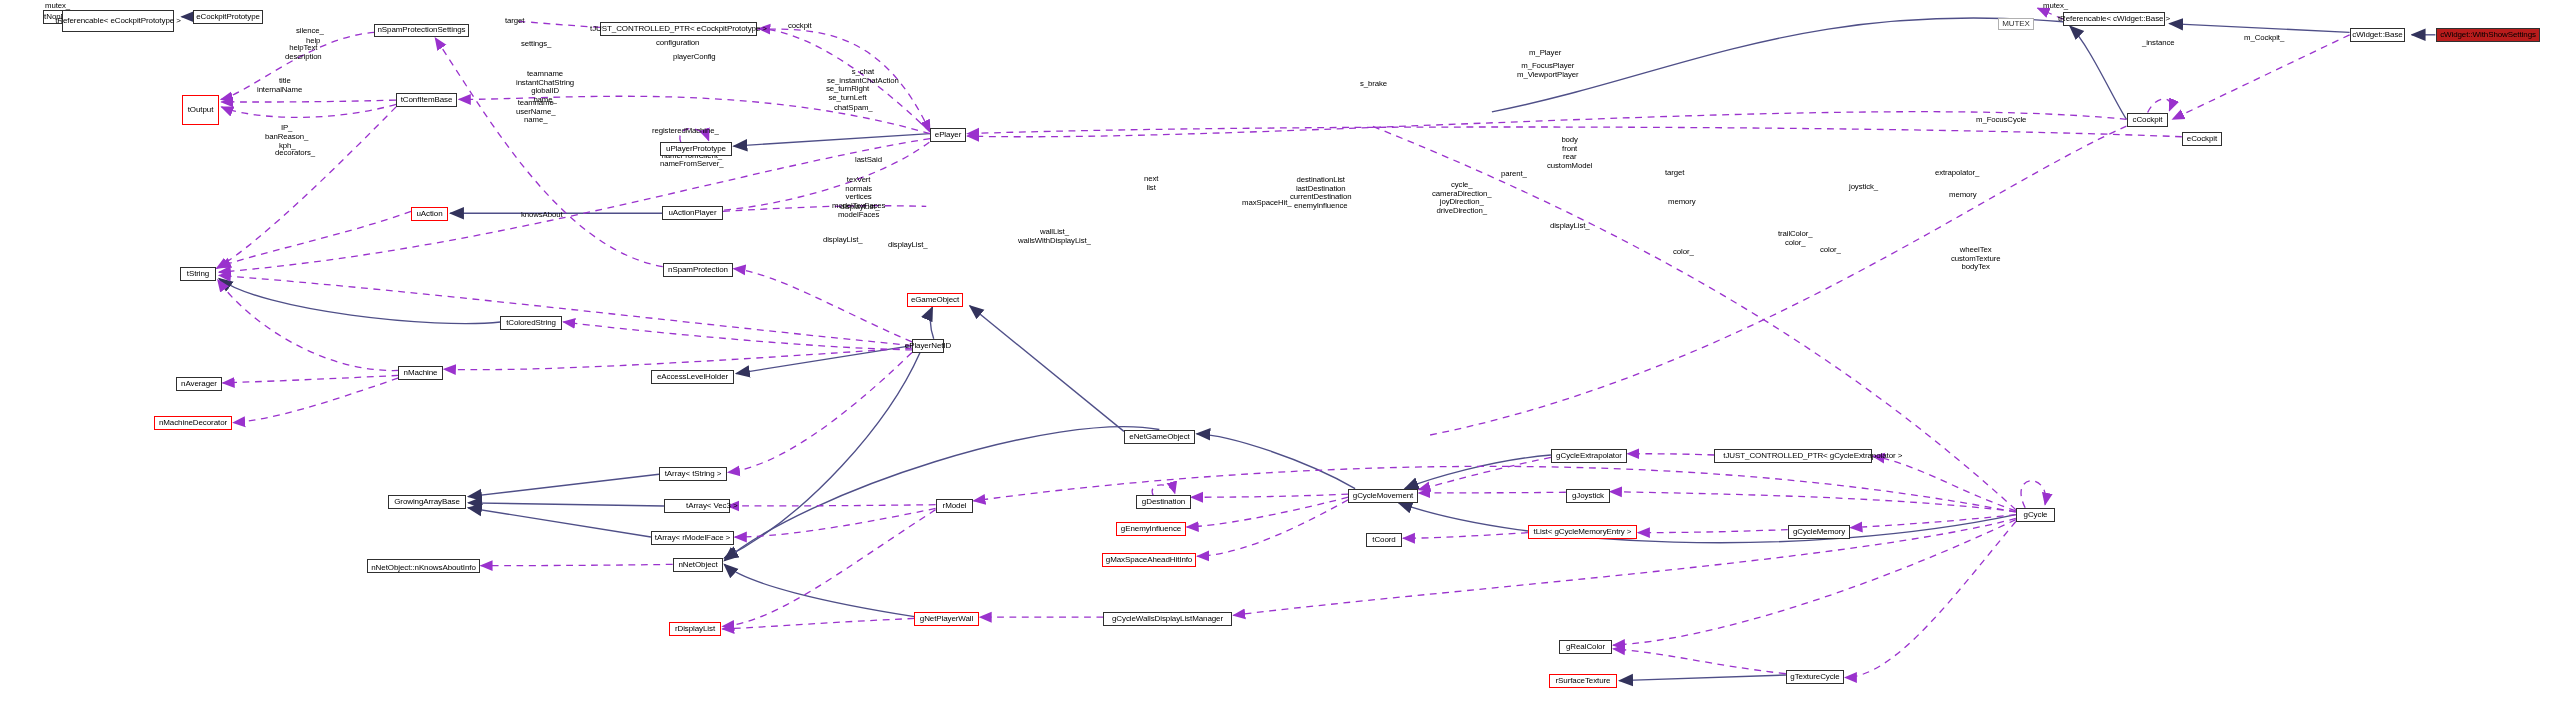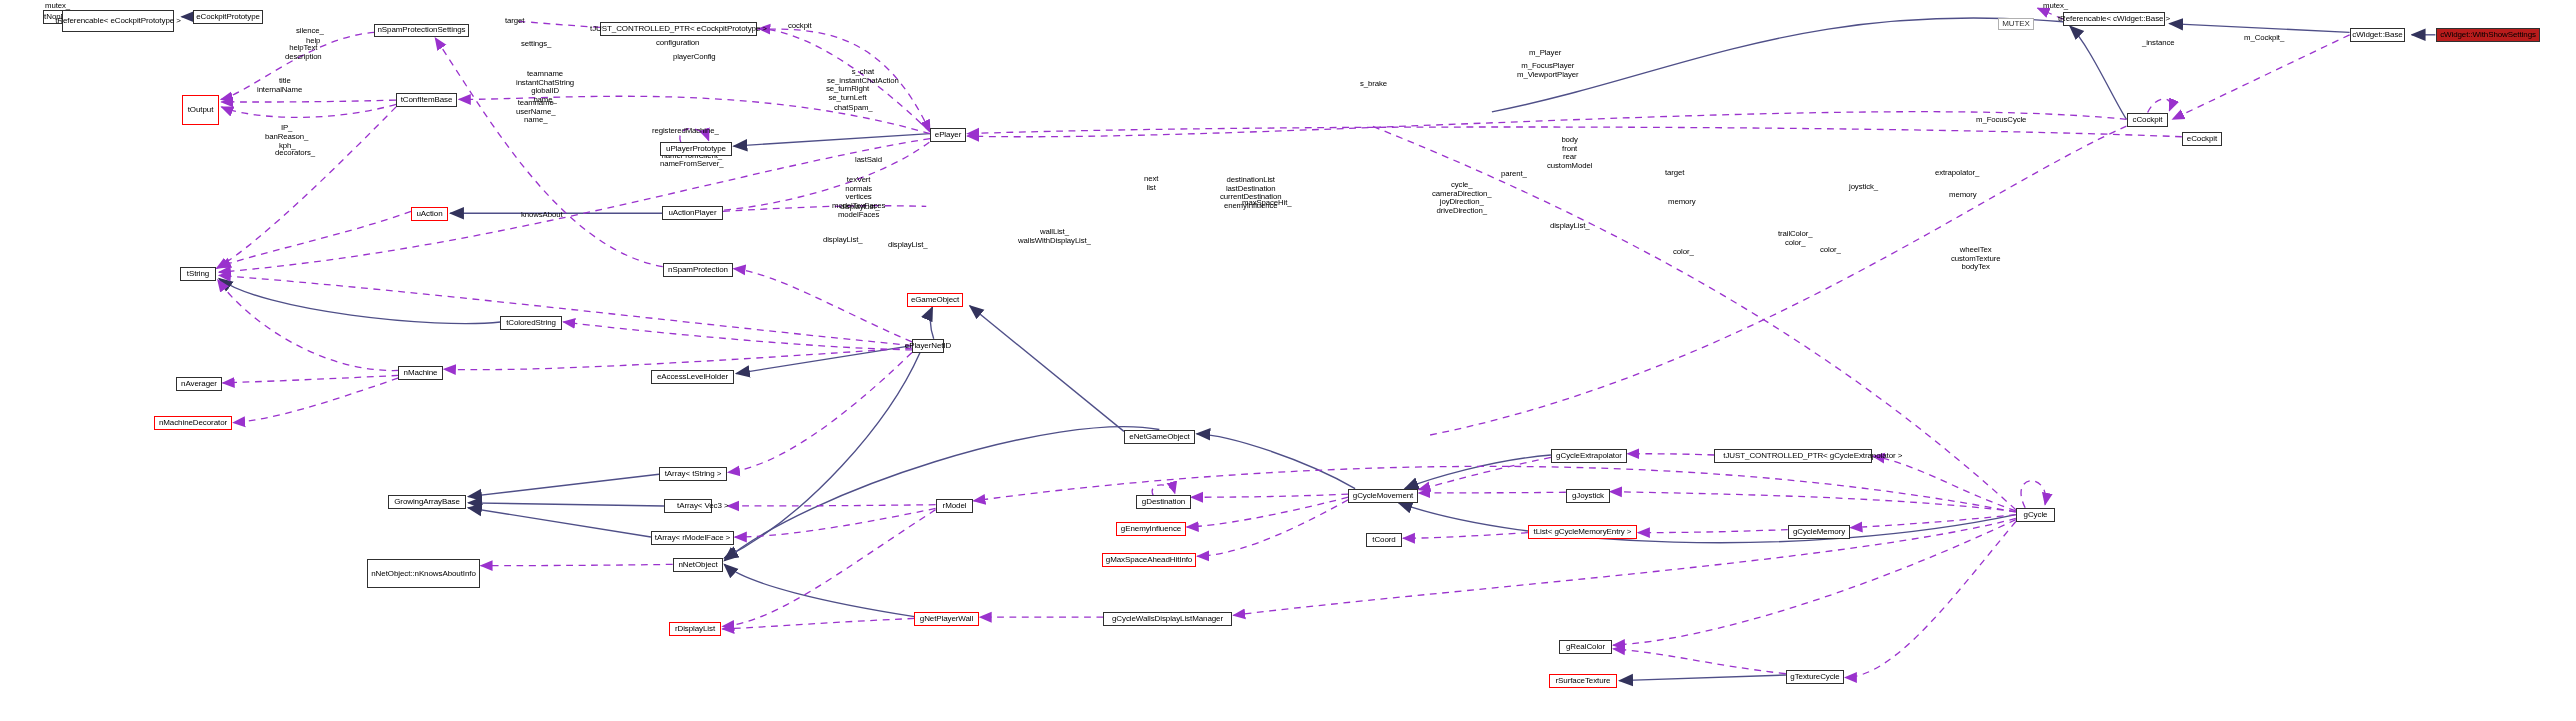--- a/index.html
+++ b/index.html
@@ -238,30 +238,30 @@
       </div>
       <div class="node" style="left: 1124px; top: 430px; width: 71px; height: 13.7px;">
         <span>eNetGameObject</span>
       </div>
       <div class="node" style="left: 388px; top: 495px; width: 78px; height: 13.7px;">
         <span>GrowingArrayBase</span>
       </div>
       <div class="node" style="left: 659px; top: 467px; width: 68px; height: 13.7px;">
         <span>tArray&lt; tString &gt;</span>
       </div>
-      <div class="node" style="left: 664px; top: 499px; width: 48px; height: 13.7px; padding-left: 34px;">
+      <div class="node" style="left: 664px; top: 499px; width: 66px; height: 13.7px; padding-left: 34px;">
         <span>tArray&lt; Vec3 &gt;</span>
       </div>
       <div class="node" style="left: 651px; top: 531px; width: 83px; height: 13.7px;">
         <span>tArray&lt; rModelFace &gt;</span>
       </div>
       <div class="node" style="left: 936px; top: 499px; width: 37px; height: 13.7px;">
         <span>rModel</span>
       </div>
-      <div class="node" style="left: 367px; top: 559px; width: 113px; height: 29px;">
+      <div class="node" style="left: 367px; top: 559px; width: 113px; height: 14px; align-items: flex-end;">
         <span>nNetObject::nKnowsAboutInfo</span>
       </div>
       <div class="node" style="left: 673px; top: 558px; width: 50px; height: 13.7px;">
         <span>nNetObject</span>
       </div>
       <div class="node red" style="left: 669px; top: 622px; width: 52px; height: 13.7px;">
         <span>rDisplayList</span>
       </div>
       <div class="node red" style="left: 914px; top: 612px; width: 65px; height: 13.7px;">
         <span>gNetPlayerWall</span>
@@ -434,21 +434,21 @@
         <div>texVert</div>
         <div>normals</div>
         <div>vertices</div>
         <div>modelTexFaces</div>
         <div>modelFaces</div>
       </div>
       <div class="elabel" style="left: 1144px; top: 175px;">
         <div>next</div>
         <div>list</div>
       </div>
-      <div class="elabel" style="left: 1220px; top: 176px;">
+      <div class="elabel" style="left: 1290px; top: 176px;">
         <div>destinationList</div>
         <div>lastDestination</div>
         <div>currentDestination</div>
         <div>enemyInfluence</div>
       </div>
       <div class="elabel" style="left: 1432px; top: 181px;">
         <div>cycle_</div>
         <div>cameraDirection_</div>
         <div>joyDirection_</div>
         <div>driveDirection_</div>

